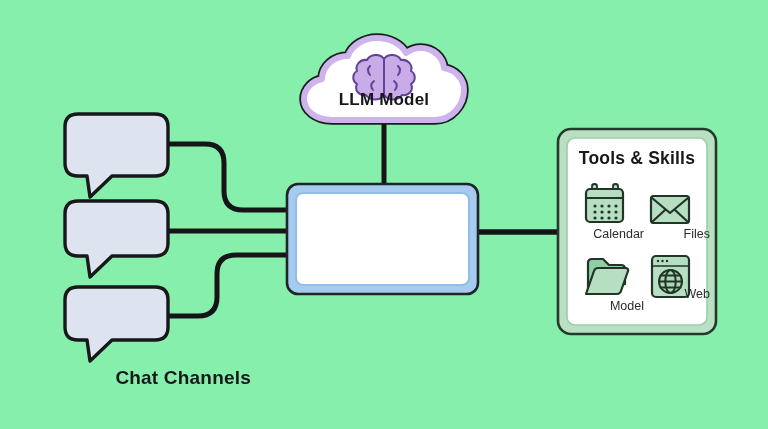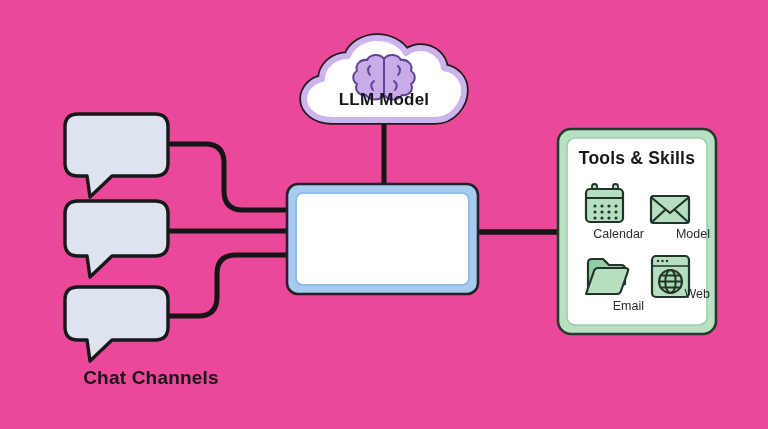--- a/index.html
+++ b/index.html
@@ -1,39 +1,39 @@
 <!DOCTYPE html>
 <html><head>
 <meta charset="utf-8">
 <style>
   html,body{margin:0;padding:0;background:#e9e9e9;}
   .canvas{
     position:relative;
     width:768px;height:429px;
-    background:#ec4899;
+    background:#86efac;
     overflow:hidden;
     font-family:"Liberation Sans","DejaVu Sans",sans-serif;
   }
   .canvas svg{position:absolute;left:0;top:0;}
   .lbl{position:absolute;color:#17181a;}
   .cloud-label{
     left:314px;top:90px;width:140px;
     text-align:center;font-size:17px;font-weight:700;letter-spacing:.2px;
   }
   .gateway-label{
     left:303px;top:207px;width:162px;
     text-align:center;font-size:23px;font-weight:700;line-height:1.32;
   }
   .tools-title{
     left:567px;top:148px;width:140px;
     text-align:center;font-size:17.5px;font-weight:700;letter-spacing:.2px;
   }
   .chat-label{
     left:51px;top:367px;width:200px;
-    text-align:center;font-size:19px;font-weight:700;letter-spacing:.2px;
+    text-align:right;font-size:19px;font-weight:700;letter-spacing:.2px;
   }
   .tool-lbl{
     position:absolute;width:80px;text-align:right;
     font-size:12.5px;font-weight:400;color:#2b2b2b;
   }
   .tool-lbl.calendar{left:564px;top:227px;}
   .tool-lbl.email{left:630px;top:227px;}
   .tool-lbl.files{left:564px;top:299px;}
   .tool-lbl.web{left:630px;top:287px;}
 </style>
@@ -127,17 +127,17 @@
       <path d="M660.5,275.5 L680.5,275.5"></path>
       <path d="M660.5,287.5 L680.5,287.5"></path>
     </g>
   </svg>
 
   <div class="lbl cloud-label">LLM Model</div>
   <div class="lbl tools-title">Tools &amp; Skills</div>
   <div class="lbl chat-label">Chat Channels</div>
 
   <div class="tool-lbl calendar">Calendar</div>
-  <div class="tool-lbl email">Model</div>
-  <div class="tool-lbl files">Email</div>
+  <div class="tool-lbl email">Files</div>
+  <div class="tool-lbl files">Model</div>
   <div class="tool-lbl web">Web</div>
 
 </div>
 
 </body></html>

